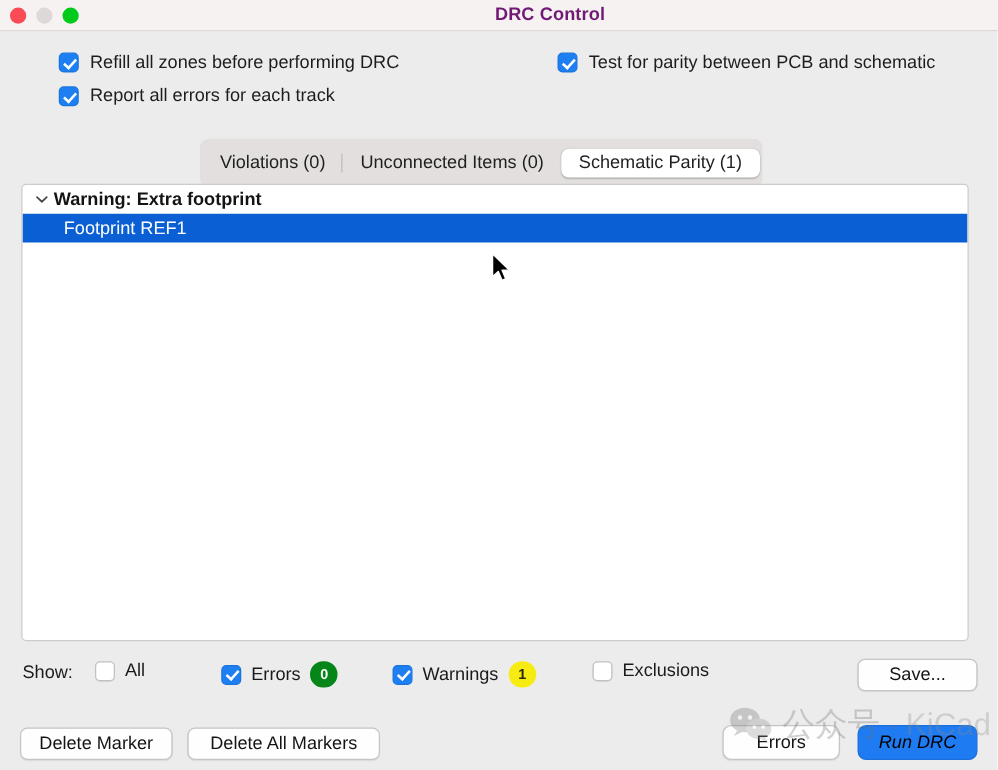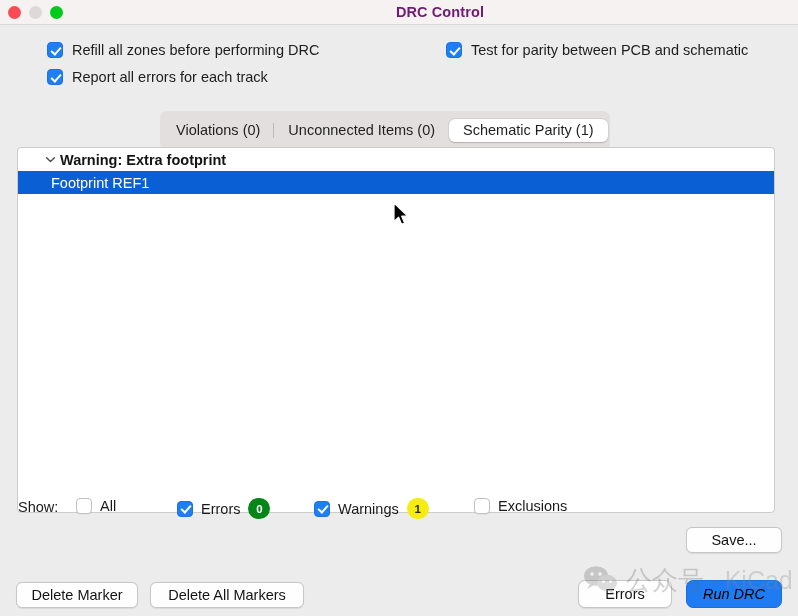--- a/index.html
+++ b/index.html
@@ -137,21 +137,21 @@
     background: #ffffff;
     border: 1px solid #cfcbca;
     border-radius: 4px;
     box-sizing: border-box;
     overflow: hidden;
   }
   .tree-group {
     height: 23px;
     display: flex;
     align-items: center;
-    padding-left: 22px;
+    padding-left: 5px;
     box-sizing: border-box;
   }
   .twisty {
     width: 20px;
     flex: 0 0 auto;
     display: flex;
     justify-content: center;
     align-items: center;
   }
   .twisty svg { display: block; }
@@ -167,21 +167,21 @@
     padding-left: 33px;
     box-sizing: border-box;
     background: #0a5fd4;
     color: #ffffff;
     font-size: 14.5px;
   }
 
   
   .showrow {
     position: absolute;
-    left: 0; top: 494px;
+    left: 0; top: 525px;
     width: 798px; height: 30px;
   }
   .sr-item {
     position: absolute;
     display: flex;
     align-items: center;
     gap: 8px;
     top: 4px;
     white-space: nowrap;
   }

